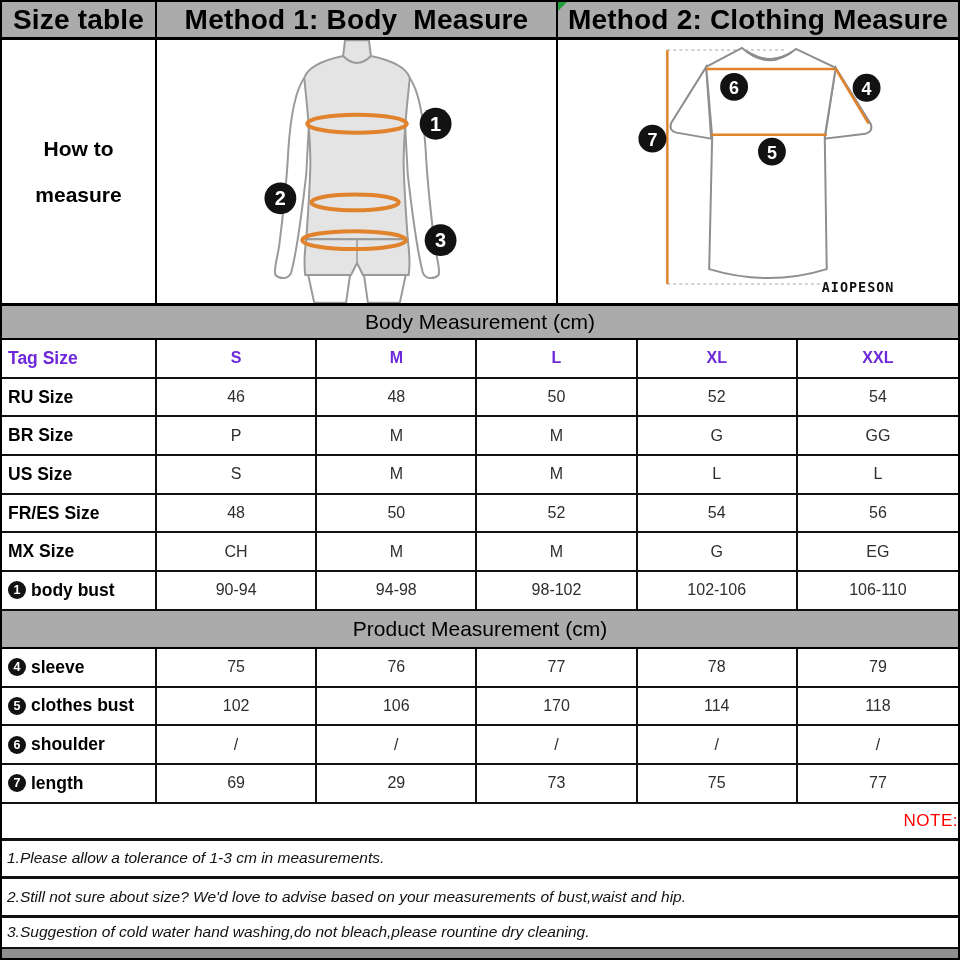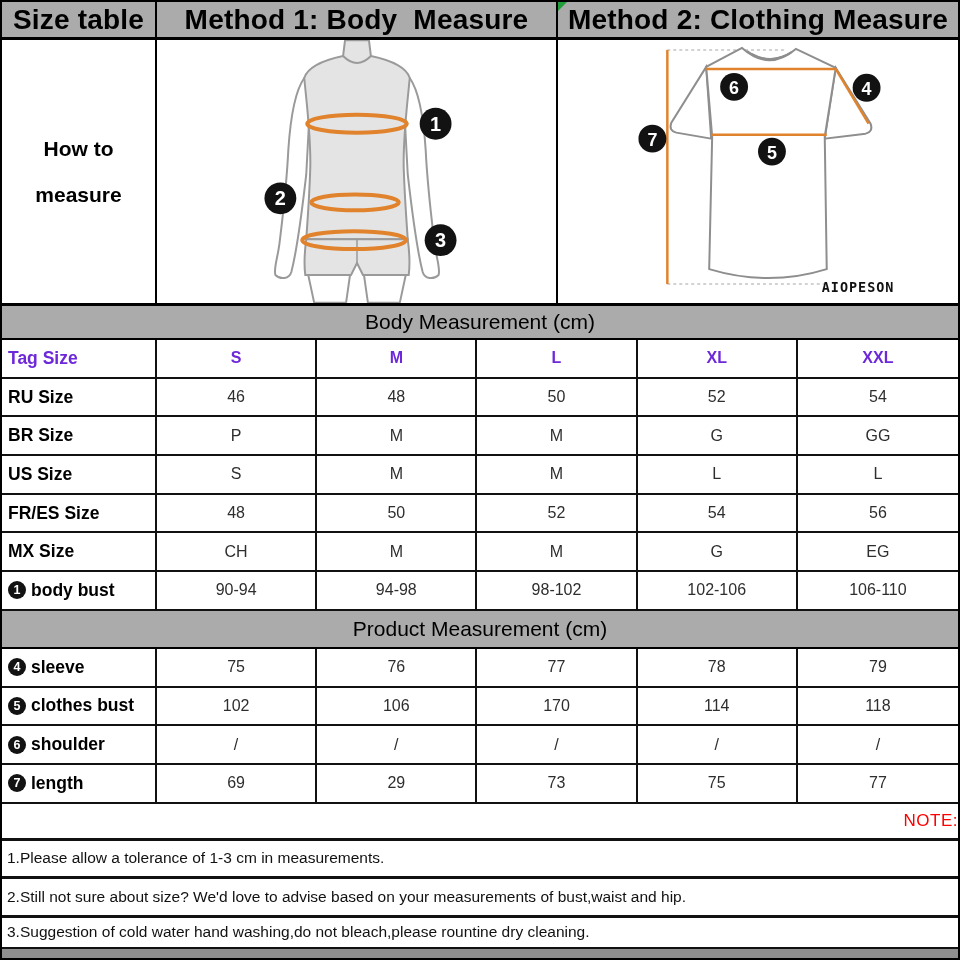--- a/index.html
+++ b/index.html
@@ -81,21 +81,21 @@
 
   
   .note-title {
     height: 37px; flex: 0 0 37px; border-bottom: 3px solid #111;
     display: flex; align-items: center; justify-content: flex-end;
     color: #ff0000; font-size: 17px; letter-spacing: 0.5px;
   }
   .note-row {
     height: 38.5px; flex: 0 0 38.5px; border-bottom: 3px solid #111;
     display: flex; align-items: center; padding-left: 5px;
-    font-size: 15.5px; color: #111;
+    font-size: 15.5px; color: #111; font-style: italic;
   }
   .note-row.last { height: 31px; flex: 0 0 31px; border-bottom: 2px solid #111; }
   .bottom-bar { flex: 1; background: #8f8f8f; }
 </style>
 </head>
 <body>
 
 <div class="sheet">
 
   <div class="top-header">

